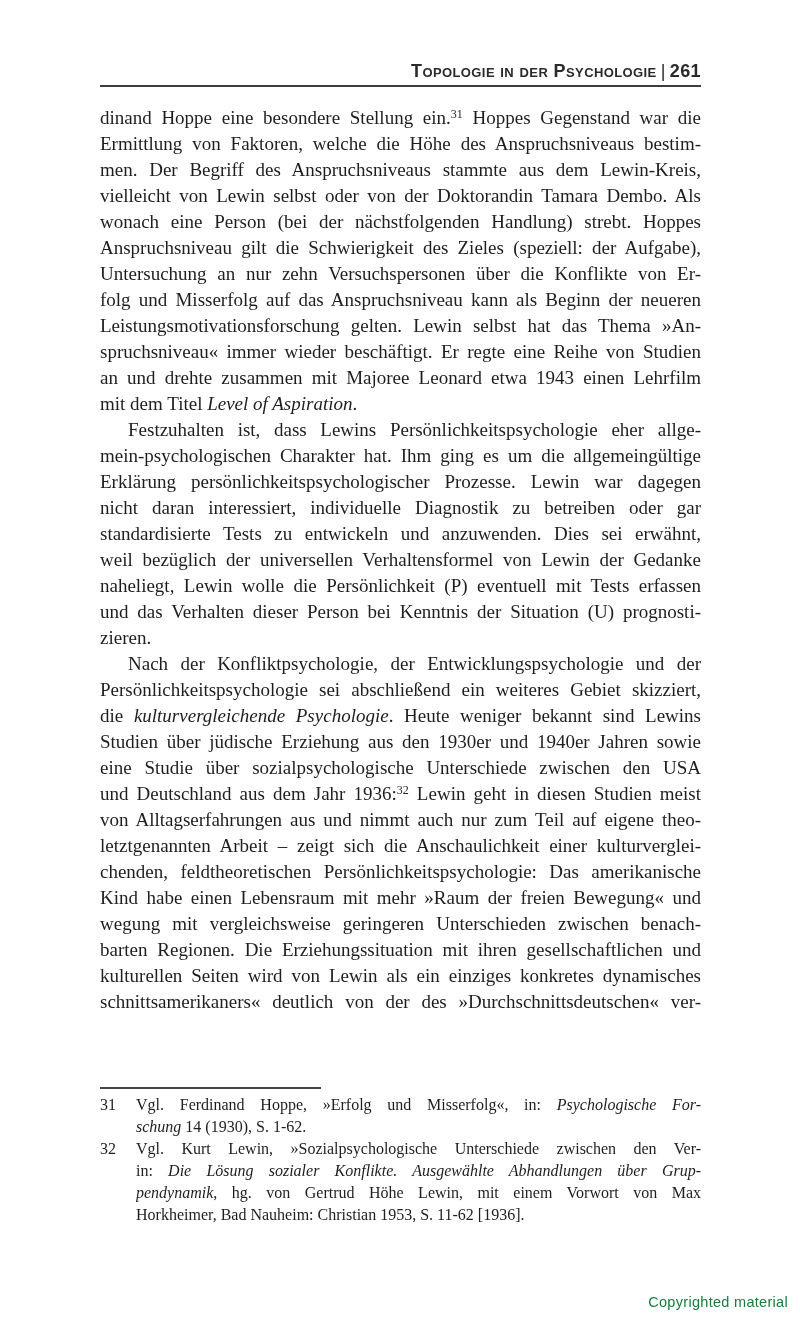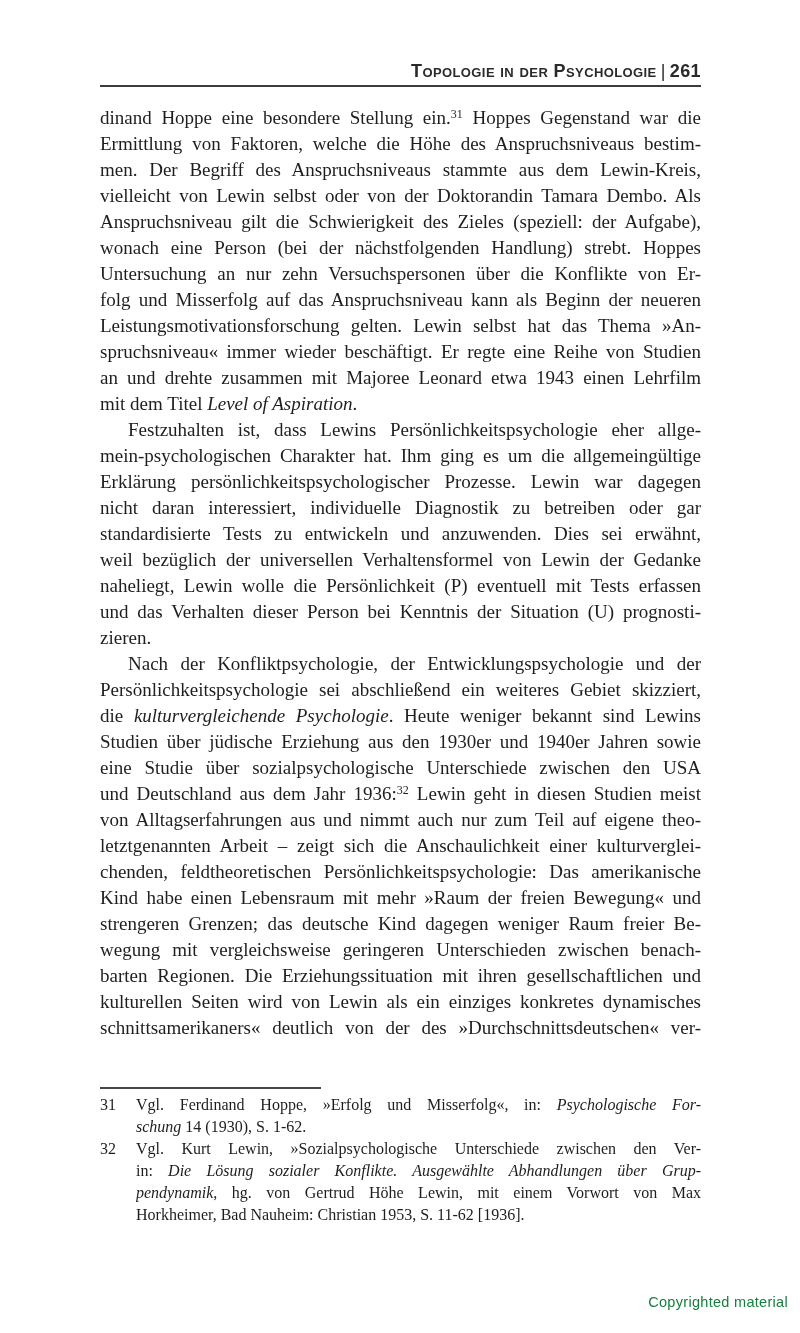--- a/index.html
+++ b/index.html
@@ -63,22 +63,22 @@
   </div>
 
   <div class="head-rule"></div>
 
   <div class="body-text">
       <div>
         <div class="line"><span>dinand Hoppe eine besondere Stellung ein.</span><span class="sup">31</span><span> Hoppes Gegenstand war die</span></div>
         <div class="line"><span>Ermittlung von Faktoren, welche die Höhe des Anspruchsniveaus bestim-</span></div>
         <div class="line"><span>men. Der Begriff des Anspruchsniveaus stammte aus dem Lewin-Kreis,</span></div>
         <div class="line"><span>vielleicht von Lewin selbst oder von der Doktorandin Tamara Dembo. Als</span></div>
+        <div class="line"><span>wonach eine Person (bei der nächstfolgenden Handlung) strebt. Hoppes</span></div>
         <div class="line"><span>Anspruchsniveau gilt die Schwierigkeit des Zieles (speziell: der Aufgabe),</span></div>
-        <div class="line"><span>wonach eine Person (bei der nächstfolgenden Handlung) strebt. Hoppes</span></div>
         <div class="line"><span>Untersuchung an nur zehn Versuchspersonen über die Konflikte von Er-</span></div>
         <div class="line"><span>folg und Misserfolg auf das Anspruchsniveau kann als Beginn der neueren</span></div>
         <div class="line"><span>Leistungsmotivationsforschung gelten. Lewin selbst hat das Thema »An-</span></div>
         <div class="line"><span>spruchsniveau« immer wieder beschäftigt. Er regte eine Reihe von Studien</span></div>
         <div class="line"><span>an und drehte zusammen mit Majoree Leonard etwa 1943 einen Lehrfilm</span></div>
         <div class="line last"><span>mit dem Titel </span><span class="i">Level of Aspiration</span><span>.</span></div>
       </div>
       <div>
         <div class="line first-indent"><span>Festzuhalten ist, dass Lewins Persönlichkeitspsychologie eher allge-</span></div>
         <div class="line"><span>mein-psychologischen Charakter hat. Ihm ging es um die allgemeingültige</span></div>
@@ -94,21 +94,20 @@
         <div class="line first-indent"><span>Nach der Konfliktpsychologie, der Entwicklungspsychologie und der</span></div>
         <div class="line"><span>Persönlichkeitspsychologie sei abschließend ein weiteres Gebiet skizziert,</span></div>
         <div class="line"><span>die </span><span class="i">kulturvergleichende Psychologie</span><span>. Heute weniger bekannt sind Lewins</span></div>
         <div class="line"><span>Studien über jüdische Erziehung aus den 1930er und 1940er Jahren sowie</span></div>
         <div class="line"><span>eine Studie über sozialpsychologische Unterschiede zwischen den USA</span></div>
         <div class="line"><span>und Deutschland aus dem Jahr 1936:</span><span class="sup">32</span><span> Lewin geht in diesen Studien meist</span></div>
         <div class="line"><span>von Alltagserfahrungen aus und nimmt auch nur zum Teil auf eigene theo-</span></div>
         <div class="line"><span>letztgenannten Arbeit – zeigt sich die Anschaulichkeit einer kulturverglei-</span></div>
         <div class="line"><span>chenden, feldtheoretischen Persönlichkeitspsychologie: Das amerikanische</span></div>
         <div class="line"><span>Kind habe einen Lebensraum mit mehr »Raum der freien Bewegung« und</span></div>
-        <div class="line"><span>strengeren Grenzen; das deutsche Kind dagegen weniger Raum freier Be-</span></div>
         <div class="line"><span>wegung mit vergleichsweise geringeren Unterschieden zwischen benach-</span></div>
         <div class="line"><span>barten Regionen. Die Erziehungssituation mit ihren gesellschaftlichen und</span></div>
         <div class="line"><span>kulturellen Seiten wird von Lewin als ein einziges konkretes dynamisches</span></div>
         <div class="line"><span>schnittsamerikaners« deutlich von der des »Durchschnittsdeutschen« ver-</span></div>
       </div>
     </div>
 
   <div class="fn-rule"></div>
 
   <div class="footnotes">

